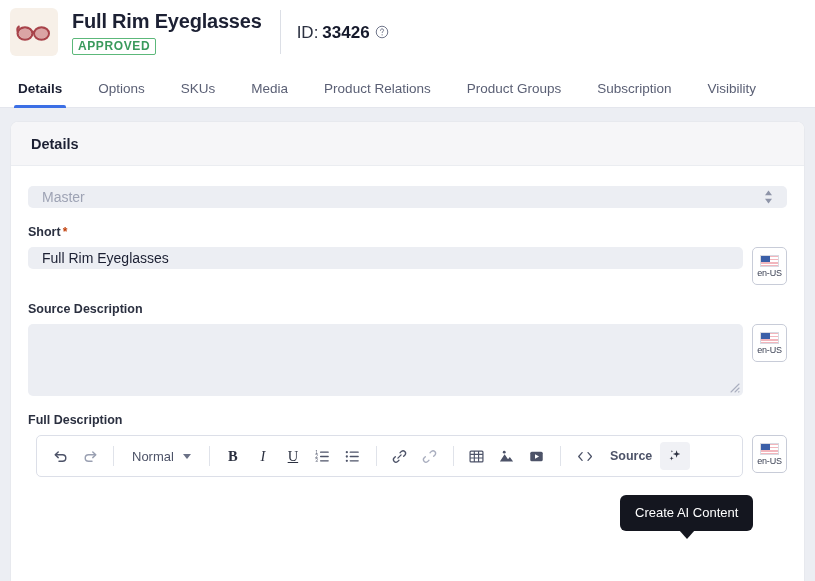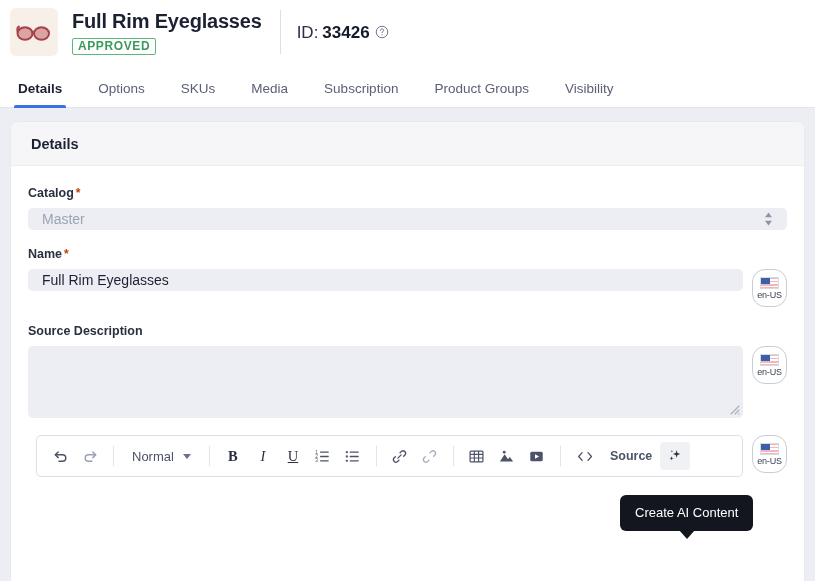--- a/index.html
+++ b/index.html
@@ -181,21 +181,21 @@
   }
   .resize-grip {
     position: absolute;
     right: 3px; bottom: 3px;
     width: 11px; height: 11px;
   }
 
   .lang-badge {
     width: 35px; height: 38px;
     border: 1px solid #c8ccd8;
-    border-radius: 13px;
+    border-radius: 5px;
     background: #fff;
     display: flex;
     flex-direction: column;
     align-items: center;
     justify-content: center;
     gap: 1px;
     flex: none;
     cursor: pointer;
   }
   .flag {
@@ -341,56 +341,54 @@
         </span>
       </div>
     </div>
   </div>
 
   <div class="tabs">
     <div class="tab active">Details</div>
     <div class="tab">Options</div>
     <div class="tab">SKUs</div>
     <div class="tab">Media</div>
+    <div class="tab">Product Relations</div>
+    <div class="tab">Product Groups</div>
     <div class="tab">Subscription</div>
-    <div class="tab">Product Groups</div>
     <div class="tab">Visibility</div>
   </div>
 
   <div class="page-bg">
     <div class="card">
 
       <div class="card-head">
         <div class="card-head-title">Details</div>
       </div>
 
       <div class="card-body">
 
         <div class="field">
-          <span class="flabel">
-            <span>Catalog</span><span class="req">*</span>
-          </span>
           <div class="row">
             <div class="ctl">
               <div class="input disabled">
                 <span>Master</span>
                 <span class="stepper">
                   <svg width="11" height="16" viewBox="0 0 11 16">
                     <path d="M5.5 1.6 L9 6.2 L2 6.2 Z" fill="#8e94a8"></path>
                     <path d="M5.5 14.4 L9 9.8 L2 9.8 Z" fill="#8e94a8"></path>
                   </svg>
                 </span>
               </div>
             </div>
           </div>
         </div>
 
         <div class="field">
           <span class="flabel">
-            <span>Name</span><span class="req">*</span>
+            <span>Short</span><span class="req">*</span>
           </span>
           <div class="row">
             <div class="ctl">
               <div class="input">
                 <span>Full Rim Eyeglasses</span>
               </div>
             </div>
             <div class="lang-badge">
               <span class="flag">
                 <span class="stripes"></span>
@@ -425,20 +423,21 @@
                 <span class="stripe-w" style="top:4.8px"></span>
                 <span class="stripe-w" style="top:8px"></span>
                 <span class="canton"></span>
               </span>
               <span class="lang-text">en-US</span>
             </div>
           </div>
         </div>
 
         <div class="field">
+          <span class="flabel">Full Description</span>
           <div class="row">
             <div class="ctl editor-wrap">
               <div class="editor">
                 <div class="toolbar">
 
                   <div class="tb-btn">
                     <svg width="17" height="17" viewBox="0 0 18 18">
                       <path d="M4 7.2H11c2.2 0 3.6 1.5 3.6 3.4S13.2 14 11 14H7.4" fill="none" stroke="#4d5368" stroke-width="1.5" stroke-linecap="round"></path>
                       <path d="M6.6 4.2 3.4 7.2l3.2 3" fill="none" stroke="#4d5368" stroke-width="1.5" stroke-linecap="round" stroke-linejoin="round"></path>
                     </svg>

